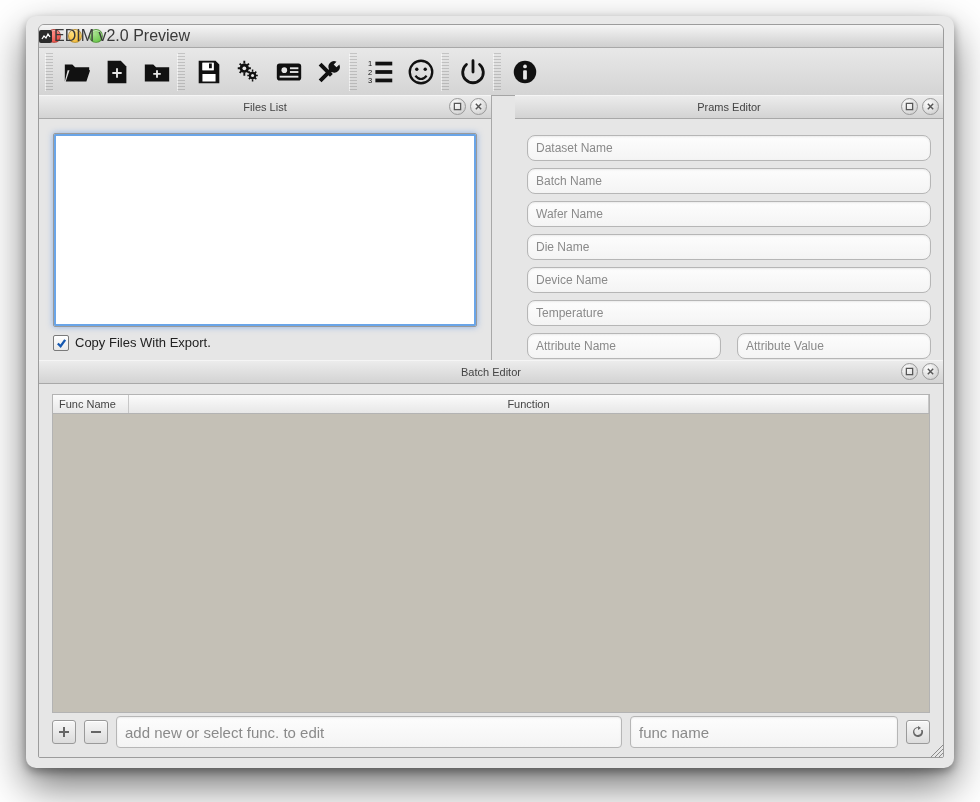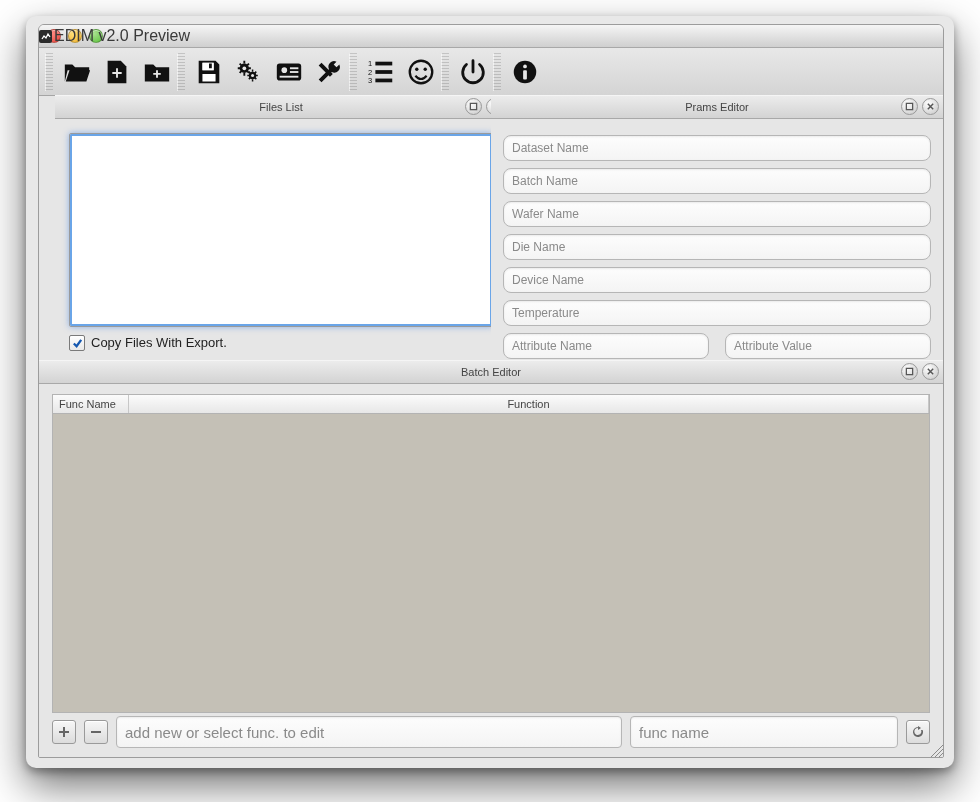--- a/index.html
+++ b/index.html
@@ -23,22 +23,22 @@
 .tbtn{width:40px;height:38px;display:flex;align-items:center;justify-content:center;cursor:pointer;border-radius:3px}
 .tbtn svg{width:30px;height:30px;fill:#111}
 
 .content{position:absolute;top:70px;left:0;right:0;bottom:0}
 
 .panel-hdr{height:22px;background:linear-gradient(#ececec,#d3d3d3);border-top:1px solid #f5f5f5;border-bottom:1px solid #a8a8a8;display:flex;align-items:center;justify-content:center;font-size:11px;color:#444;position:relative}
 .panel-hdr .ctrls{position:absolute;right:4px;top:2px;display:flex;gap:4px}
 .pctrl{width:15px;height:15px;border-radius:50%;background:radial-gradient(circle at 35% 30%,#fdfdfd,#c7c7c7);border:1px solid #9a9a9a;display:flex;align-items:center;justify-content:center;cursor:pointer}
 .pctrl svg{width:9px;height:9px;fill:#555}
 
-.files-panel{position:absolute;left:16px;top:0;width:452px;height:265px;border-right:1px solid #a8a8a8;background:#e6e6e6}
-.prams-panel{position:absolute;left:452px;top:0;right:0;height:265px;background:#e6e6e6}
+.files-panel{position:absolute;left:0;top:0;width:452px;height:265px;border-right:1px solid #a8a8a8;background:#e6e6e6}
+.prams-panel{position:absolute;left:476px;top:0;right:0;height:265px;background:#e6e6e6}
 .func-panel{position:absolute;left:0;top:265px;right:0;bottom:0;background:#e6e6e6}
 
 .files-body{padding:14px 14px 8px 14px}
 .listbox{height:192px;background:#fff;border:1px solid #9a9a9a;box-shadow:0 0 0 2px #6aa5e8 inset,0 0 6px rgba(80,140,230,.6);border-radius:2px}
 .chkrow{margin-top:8px;display:flex;gap:6px;font-size:13px;color:#222}
 .chk{width:14px;height:14px;border:1px solid #7a7a7a;border-radius:2px;background:linear-gradient(#fff,#e8e8e8);display:inline-flex;align-items:center;justify-content:center}
 .chk svg{width:11px;height:11px;stroke:#1558b0;stroke-width:2.5;fill:none}
 
 .prams-body{padding:16px 12px 10px 12px;display:flex;flex-direction:column;gap:7px}
 .pinput{height:24px;border:1px solid #b6b6b6;border-radius:8px;background:linear-gradient(#fdfdfd,#f4f4f4);padding:0 8px;font-size:12px;color:#333;box-shadow:inset 0 1px 2px rgba(0,0,0,.08)}

